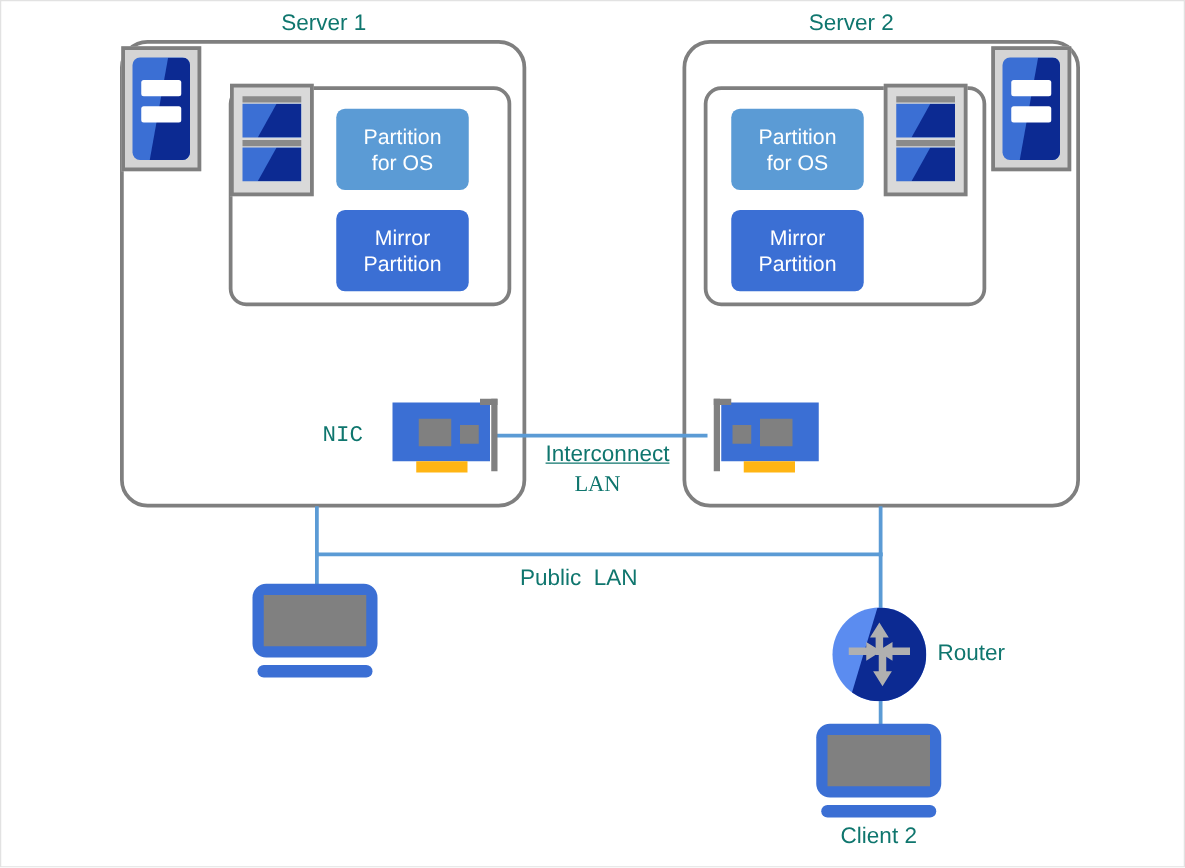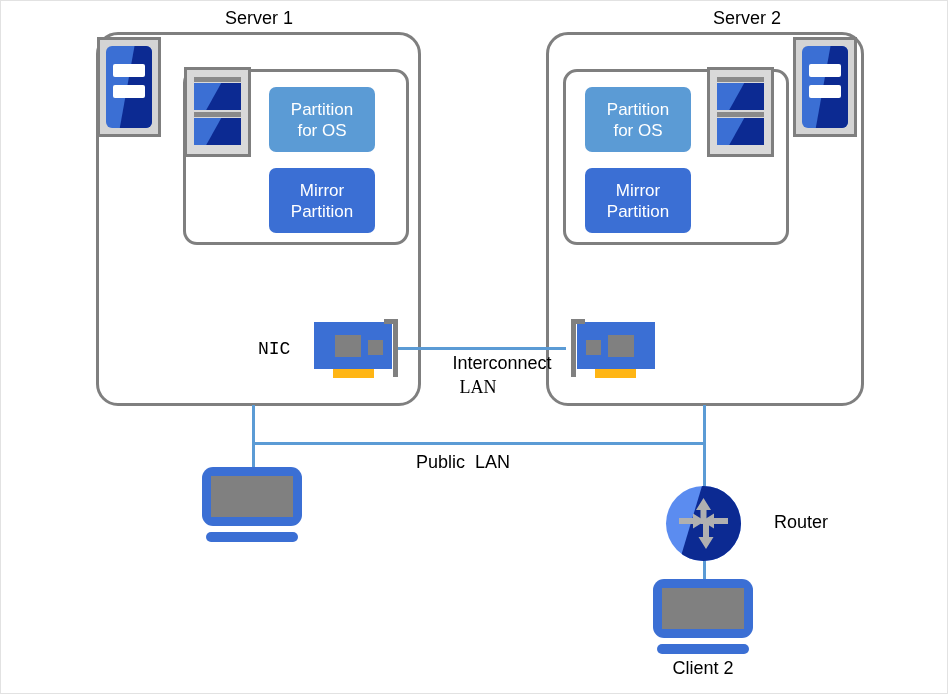--- a/index.html
+++ b/index.html
@@ -14,21 +14,21 @@
     background: #ffffff;
     border: 1px solid #e2e2e2;
     box-sizing: border-box;
     font-family: "Liberation Sans", sans-serif;
     overflow: hidden;
   }
 
   
   .label {
     position: absolute;
-    color: #000000;
+    color: #0f766e;
     font-size: 18px;
     line-height: 22px;
     white-space: pre;
     font-family: "Liberation Sans", sans-serif;
   }
   .label.center { text-align: center; }
 
   
   .server-box {
     position: absolute;
@@ -236,21 +236,21 @@
       <div>for OS</div>
     </div>
   </div>
   <div class="partition" style="left:268px; top:167px; width:106px; height:65px; background:#3b6fd4;">
     <div>
       <div>Mirror</div>
       <div>Partition</div>
     </div>
   </div>
 
-  <div class="label center" style="left:620px; top:6px; width:160px;text-align:right;">Server 2</div>
+  <div class="label center" style="left:600px; top:6px; width:160px;">Server 2</div>
 
   <div class="server-box" style="left:545px; top:31px; width:318px; height:374px;"></div>
 
   <div class="inner-box" style="left:562px; top:68px; width:226px; height:176px;"></div>
 
   <div class="srv-icon" style="left:792px; top:36px; width:64px; height:100px;">
     <div class="body">
       <div class="shade"></div>
       <div class="bar" style="top:22%;"></div>
       <div class="bar" style="top:48%;"></div>
@@ -275,21 +275,21 @@
     </div>
   </div>
   <div class="partition" style="left:584px; top:167px; width:106px; height:65px; background:#3b6fd4;">
     <div>
       <div>Mirror</div>
       <div>Partition</div>
     </div>
   </div>
 
   <div class="wire-h" style="left:393px; top:346px; width:172px;"></div>
-  <div class="label center" style="left:420px; top:351px; width:162px;">Interconnect</div>
+  <div class="label center" style="left:404px; top:351px; width:162px;text-decoration:underline;">Interconnect</div>
   <div class="label center" style="left:396px; top:375px; width:162px;font-family:Liberation Serif, serif;">LAN</div>
 
   <div class="label" style="left:257px; top:337px;font-family:Liberation Mono, monospace;">NIC</div>
 
   <div class="nic" style="left:313px; top:318px; width:92px; height:62px;">
     <div class="board" style="left:0; top:3px; width:78px; height:47px;"></div>
     <div class="chip" style="left:21px; top:16px; width:26px; height:22px;"></div>
     <div class="chip" style="left:54px; top:21px; width:15px; height:15px;"></div>
     <div class="bracket" style="left:79px; top:0; height:58px;"></div>
     <div class="bracket-cap" style="left:70px; top:0;"></div>
@@ -336,21 +336,21 @@
         <path d="M37.5 12 L45 24 L40.5 24 L40.5 38 L34.5 38 L34.5 24 L30 24 Z"></path>
 
         <path d="M40 63 L32.5 51 L37 51 L37 37 L43 37 L43 51 L47.5 51 Z"></path>
 
         <path d="M13 38 L13 32 L27 32 L27 27.5 L39 35 L27 42.5 L27 38 Z"></path>
 
         <path d="M62 32 L62 38 L48 38 L48 42.5 L36 35 L48 27.5 L48 32 Z"></path>
       </g>
     </svg>
   </div>
-  <div class="label" style="left:749px; top:510px;margin-left:24px;">Router</div>
+  <div class="label" style="left:749px; top:510px;">Router</div>
 
   <div class="laptop" style="left:652px; top:578px; width:100px; height:80px;">
     <div class="lid">
       <div class="screen">
         
         
       </div>
     </div>
     <div class="base"></div>
   </div>

